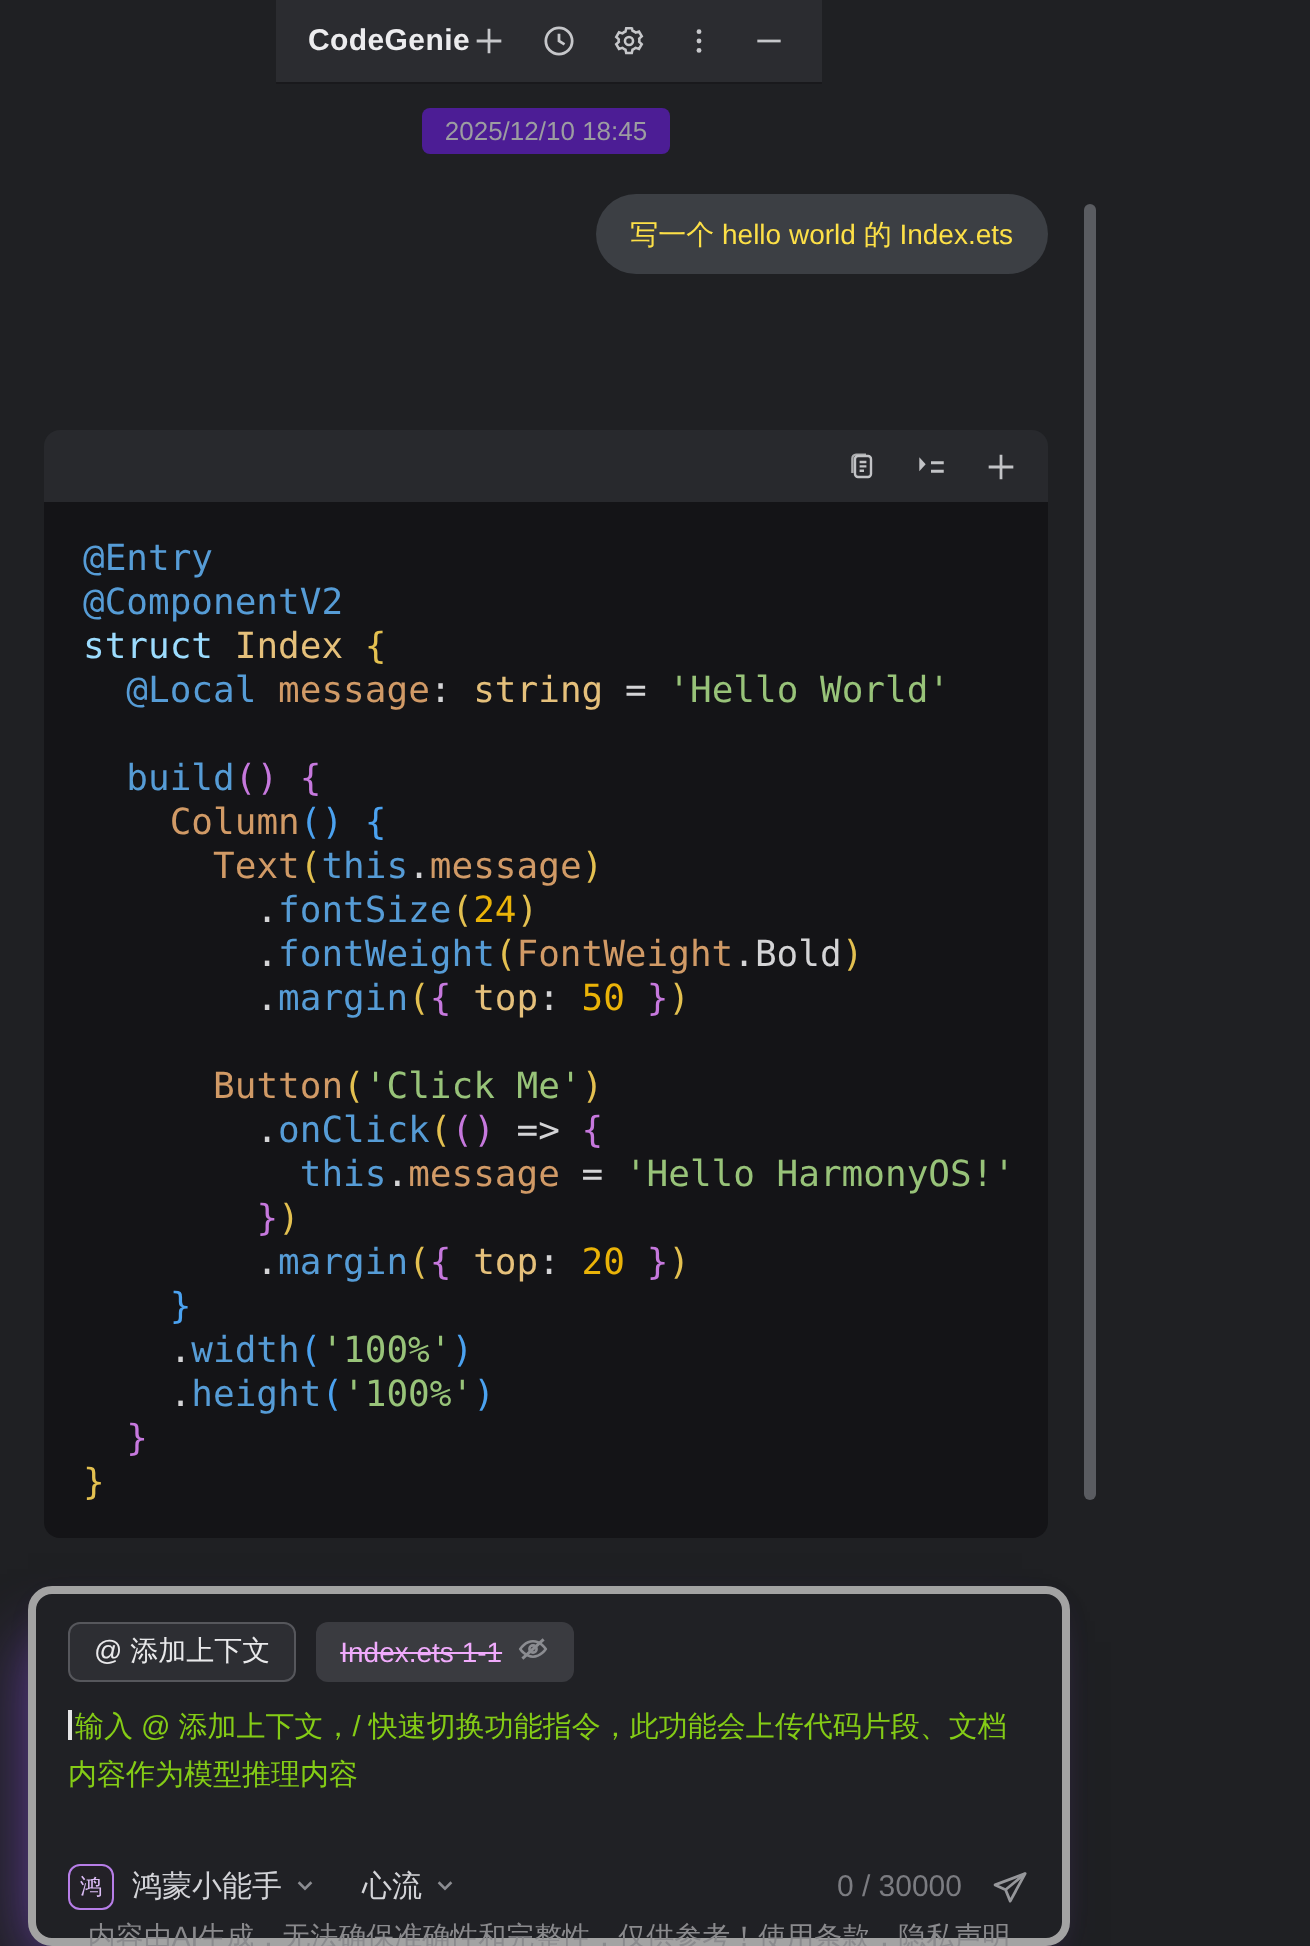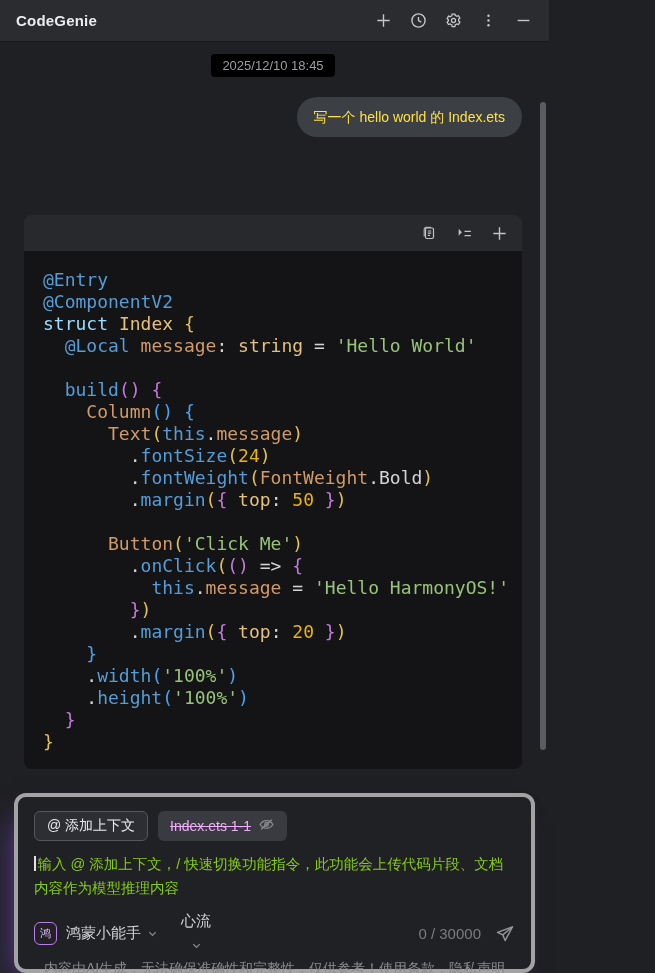--- a/index.html
+++ b/index.html
@@ -3,40 +3,40 @@
 <meta charset="utf-8">
 <style>
   * { margin:0; padding:0; box-sizing:border-box; }
   html,body { width:655px; height:973px; overflow:hidden; }
   body {
     background:#1f2023;
     font-family:"Liberation Sans","DejaVu Sans",sans-serif;
     color:#e6e6e8;
     position:relative;
   }
-  .app { width:549px; height:973px; display:flex; flex-direction:column; position:relative; }
+  .app { width:549px; height:973px; display:flex; flex-direction:column; position:relative;align-items:center; }
 
   
   .titlebar {
     height:42px; background:#2b2c30; border-bottom:1px solid #19191c;
     display:flex; align-items:center; padding:0 16px; flex:0 0 auto;
   }
   .titlebar .title { font-size:15px; font-weight:700; color:#ececee; letter-spacing:.2px; }
   .titlebar-actions { margin-left:auto; display:flex; align-items:center; gap:15px; }
   .icon-btn {
     width:20px; height:20px; display:flex; align-items:center; justify-content:center;
     color:#c6c7ca; background:transparent; border:none; cursor:pointer;
   }
   .icon-btn svg { display:block; }
 
   
   .chat { flex:1 1 auto; position:relative; display:flex; flex-direction:column; padding:0 27px 0 24px; }
   .timestamp-chip {
     align-self:center; margin-top:12px;
-    background:#000000; color:#9c9da1; font-size:13px;
+    background:#4c1d95; color:#9c9da1; font-size:13px;
     padding:4px 11px; border-radius:4px;
   }
   .user-bubble {
     align-self:flex-end; margin-top:20px;
     background:#3c3f44; color:#fde047; font-size:14px;
     padding:11px 17px; border-radius:20px; max-width:440px; line-height:18px;
   }
 
   
   .code-card { margin-top:78px; border-radius:8px; overflow:hidden; }
@@ -92,21 +92,21 @@
 
   .composer-bottom { display:flex; align-items:center; gap:9px; padding-bottom:2px; }
   .model-badge {
     width:23px; height:23px; border:1.5px solid #b77ee8; border-radius:6px;
     display:flex; align-items:center; justify-content:center;
     font-size:11px; color:#dcbdf6; background:#232127; flex:0 0 auto;
   }
   .selector { display:flex; align-items:center; gap:6px; cursor:pointer; }
   .selector .sel-label { font-size:15px; color:#d3d4d8; }
   .selector svg { color:#8b8c91; }
-  .mode-selector { margin-left:14px;flex-direction:column; }
+  .mode-selector { margin-left:14px; }
   .composer-right { margin-left:auto; display:flex; align-items:center; gap:14px; }
   .char-counter { font-size:15px; color:#7b7c81; }
   .send-btn { color:#96979b; }
 
   
   .footer {
     position:absolute; left:0; right:0; top:960px; text-align:center;
     font-size:14px; color:#8a8a8d; white-space:nowrap;
   }
   .footer a { color:#8a8a8d; text-decoration:none; cursor:pointer; }

